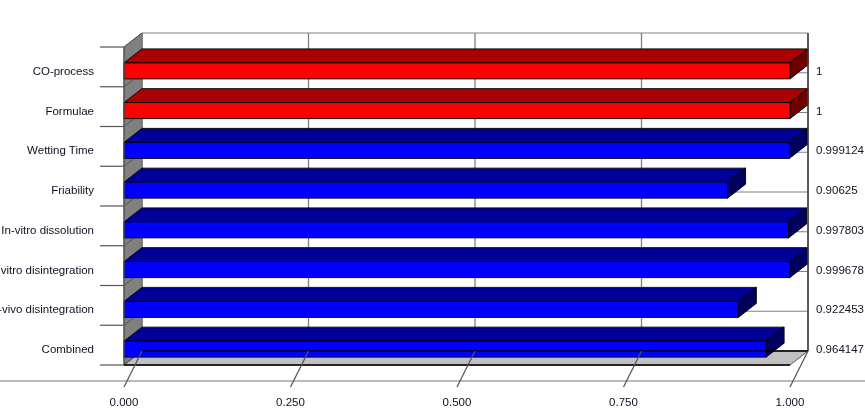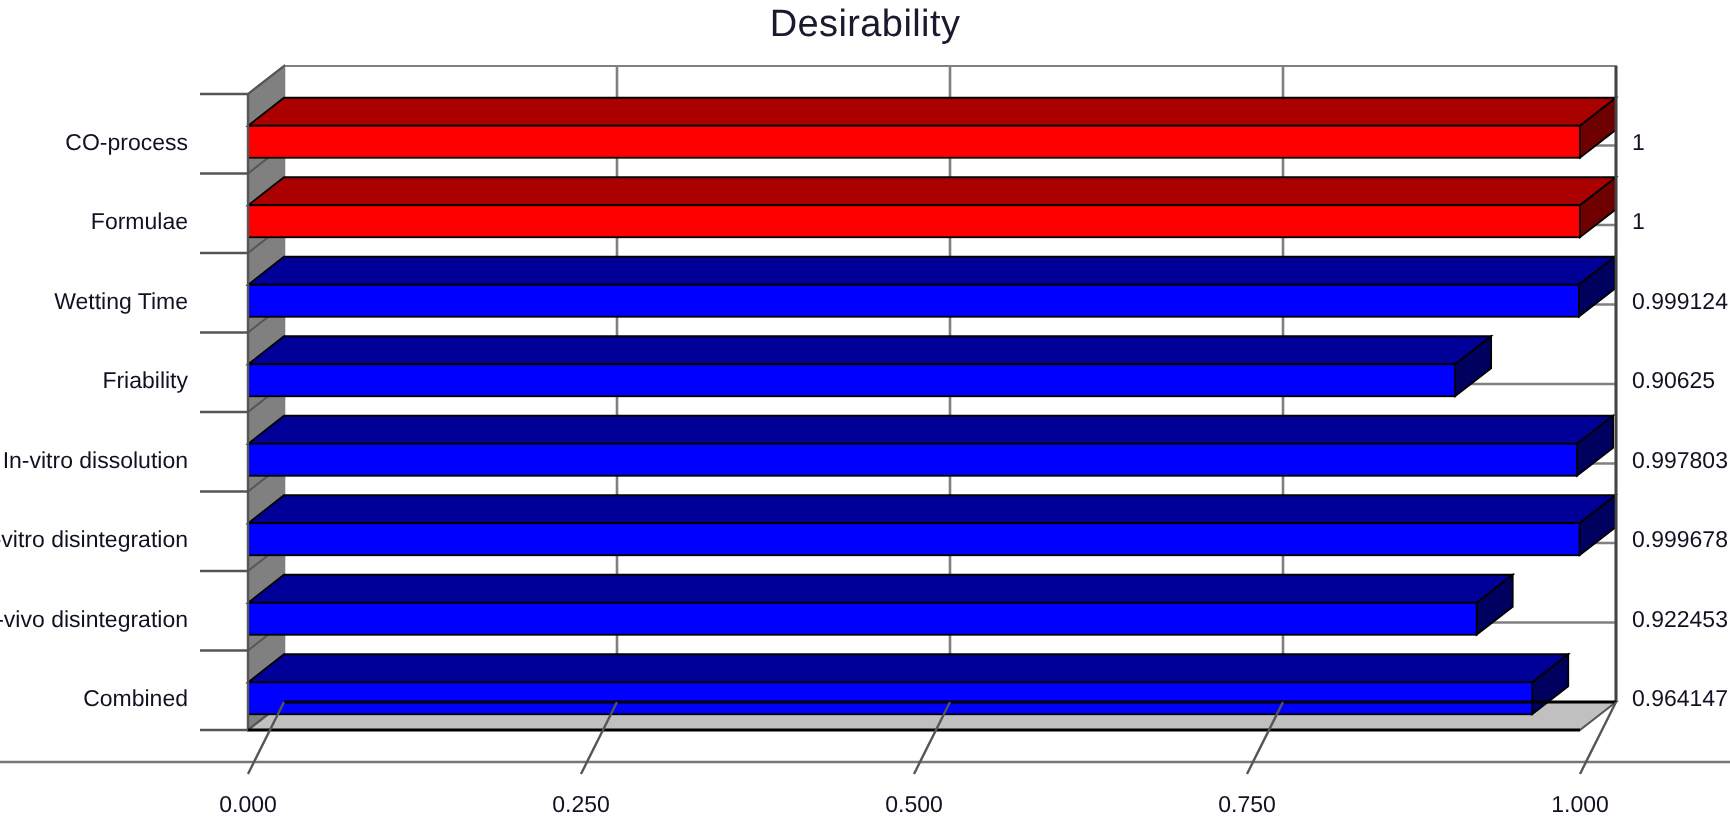--- a/index.html
+++ b/index.html
@@ -57,21 +57,20 @@
     font-size: 11.5px;
     fill: #111122;
     text-anchor: start;
   }
 </style>
 </head>
 <body>
 
 <div id="chart-root">
 
-  <div class="chart-title">Desirability</div>
 
   <svg class="plot" width="865" height="409">
     <g id="plot-layer">
         <polygon points="142,33 808,33 808,351 142,351" fill="#FFFFFF" stroke="#808080" stroke-width="1"></polygon>
         <polygon points="124,47 142,33 142,351 124,365" fill="#808080" stroke="#555555" stroke-width="1"></polygon>
         <polygon points="124,365 790,365 808,351 142,351" fill="#C0C0C0" stroke="#555555" stroke-width="1"></polygon>
         <line x1="142" y1="33" x2="142" y2="351" stroke="#808080" stroke-width="1.3"></line>
         <line x1="308.5" y1="33" x2="308.5" y2="351" stroke="#808080" stroke-width="1.3"></line>
         <line x1="475" y1="33" x2="475" y2="351" stroke="#808080" stroke-width="1.3"></line>
         <line x1="641.5" y1="33" x2="641.5" y2="351" stroke="#808080" stroke-width="1.3"></line>

